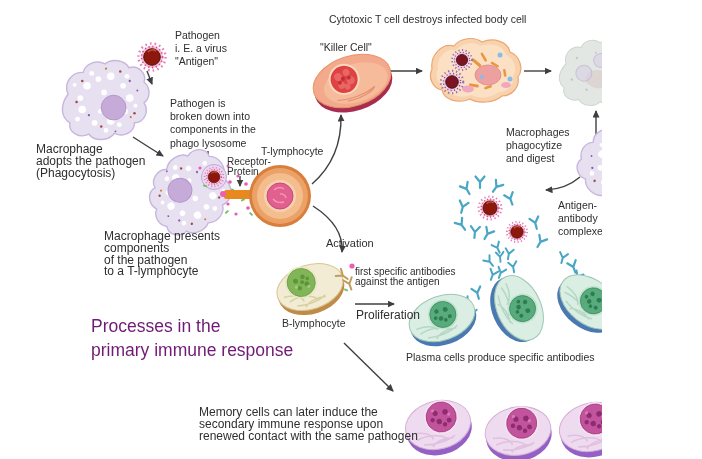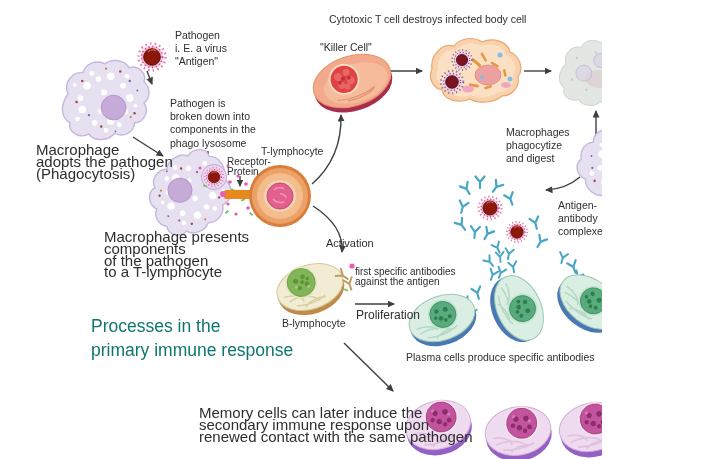--- a/index.html
+++ b/index.html
@@ -2,24 +2,24 @@
 <html><head>
 <meta charset="utf-8">
 <style>
   html,body{margin:0;padding:0;background:#fff;}
   #stage{position:relative;width:602px;height:459px;background:#ffffff;overflow:hidden;
          font-family:"Liberation Sans", sans-serif;}
   #art{position:absolute;left:0;top:0;}
   .lbl{position:absolute;color:#2e2e2e;white-space:pre-line;font-family:"Liberation Sans",sans-serif;}
   .fz-xs{font-size:10px;line-height:9.5px;}
   .fz-sm{font-size:12px;line-height:10px;}
-  .fz-n {font-size:15px;line-height:11.8px;}
+  .fz-n {font-size:12px;line-height:11.8px;}
   .fz-md{font-size:10.5px;line-height:13.2px;}
   .fz-lg{font-size:11px;line-height:14px;}
-  .fz-title{font-size:17.5px;line-height:24px;color:#0f766e;}
+  .fz-title{font-size:17.5px;line-height:24px;color:#701a75;}
   .nw{white-space:nowrap;}
 </style>
 </head>
 <body>
 
 <div id="stage">
 
 <svg id="art" width="702" height="459" viewBox="0 0 702 459">
   <defs>
     <marker id="ah" markerUnits="userSpaceOnUse" markerWidth="9" markerHeight="8" refX="6.5" refY="3.5" orient="auto">

